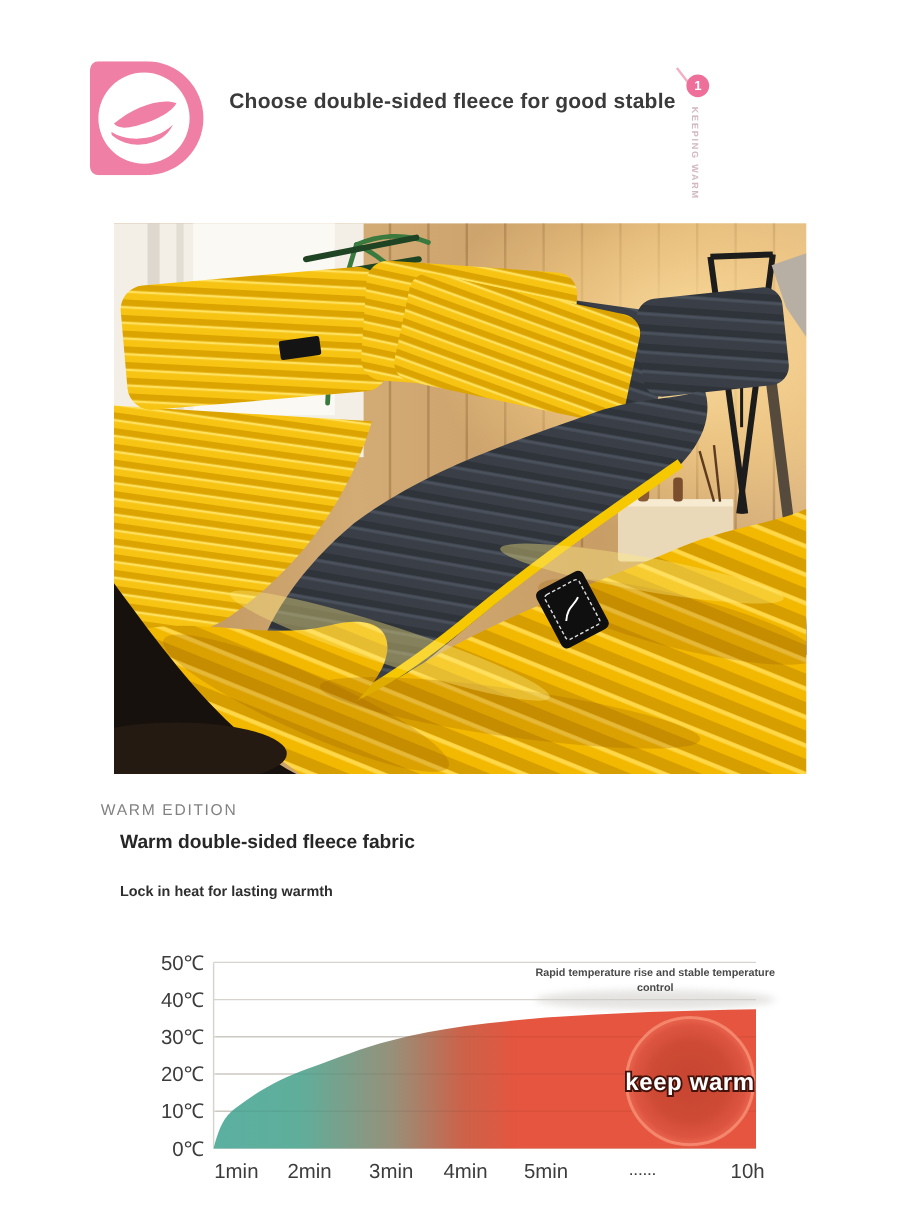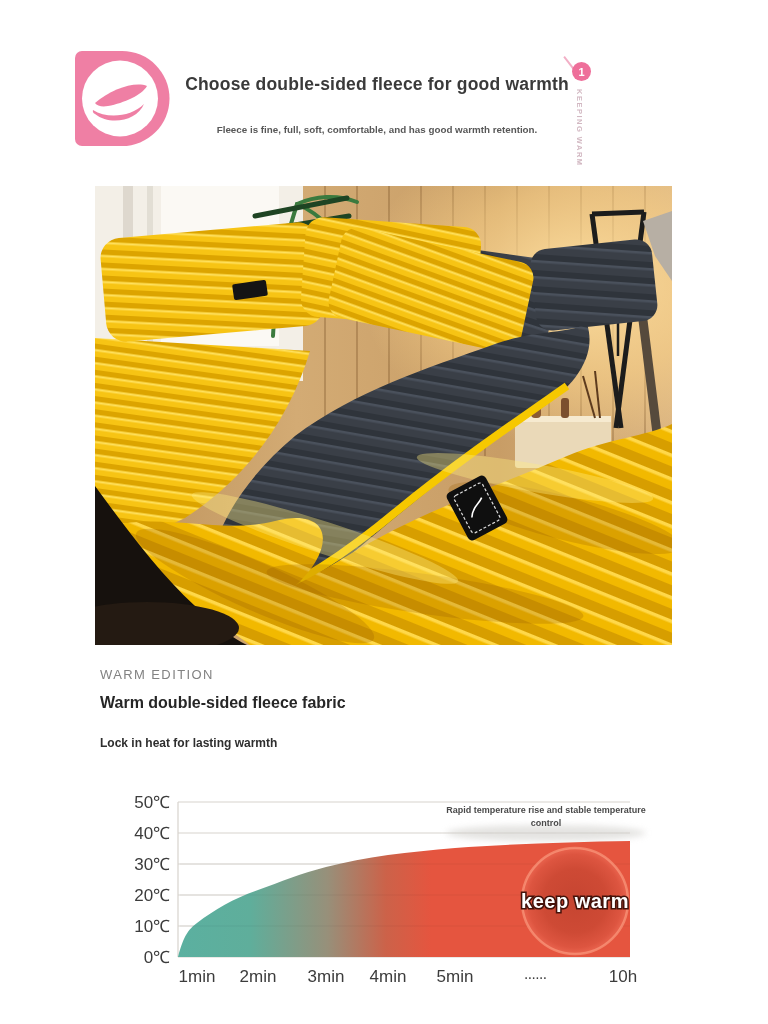--- a/index.html
+++ b/index.html
@@ -16,21 +16,21 @@
               background:#ee6f9a;color:#fff;font-size:11px;font-weight:700;
               display:flex;align-items:center;justify-content:center;}
   .slash{left:561px;top:62px;width:16px;height:2px;background:#f2afc6;transform:rotate(52deg);}
   .side-label{left:575px;top:89px;writing-mode:vertical-rl;text-orientation:mixed;
               font-size:7.5px;font-weight:700;letter-spacing:1.5px;color:#d2b8c2;}
 
   
   .hero{left:95px;top:186px;width:577px;height:459px;display:block;}
 
   
-  .eyebrow{left:100px;top:667px;font-size:13px;color:#828282;letter-spacing:1.4px;}
+  .eyebrow{left:84px;top:667px;font-size:13px;color:#828282;letter-spacing:1.4px;}
   .heading{left:100px;top:694px;font-size:16px;font-weight:700;color:#262626;}
   .subheading{left:100px;top:736px;font-size:12px;font-weight:700;color:#2e2e2e;}
 
   
   .chart{left:110px;top:785px;width:560px;height:230px;display:block;}
   .chart text{font-family:"Liberation Sans",sans-serif;}
   .tick{fill:#3c3c3c;font-size:17px;}
   .dots{fill:#3c3c3c;font-size:10px;font-weight:700;letter-spacing:1px;}
   .anno{fill:#4a4a4a;font-size:9px;font-weight:700;}
   .kw-text{fill:#ffffff;font-size:20px;font-weight:700;stroke:#44120a;stroke-width:3.2px;
@@ -42,22 +42,21 @@
 <div class="page">
 
   <svg class="abs logo" viewBox="0 0 95 95">
     <path d="M7,0 L47,0 A47.5,47.5 0 0 1 47,95 L7,95 A7,7 0 0 1 0,88 L0,7 A7,7 0 0 1 7,0 Z" fill="#ef7fa4"></path>
     <circle cx="45" cy="47.5" r="38" fill="#ffffff"></circle>
     <path d="M20,52 C36,38 60,30 72,35 C67,44 49,52 33,55 C27,56 22,55 20,52 Z" fill="#ef7fa4"></path>
     <path d="M18,59 C32,68 56,66 69,53 C62,70 35,75 20,63 C18,62 17.5,60.5 18,59 Z" fill="#ef7fa4"></path>
   </svg>
 
   <div class="abs title-wrap">
-    <div class="page-title">Choose double-sided fleece for good warmth</div>
-    <div class="page-subtitle">Fleece is fine, full, soft, comfortable, and has good warmth retention.</div>
+    <div class="page-title">Choose double-sided fleece for good stable</div>
   </div>
   <div class="abs slash"></div>
   <div class="abs step-badge">1</div>
   <div class="abs side-label">KEEPING WARM</div>
 
   <svg class="abs hero" viewBox="0 0 577 459">
     <defs>
       <linearGradient id="wg" x1="0" y1="0" x2="1" y2="0">
         <stop offset="0" stop-color="#bb9059"></stop>
           <stop offset=".35" stop-color="#d3ab74"></stop>

